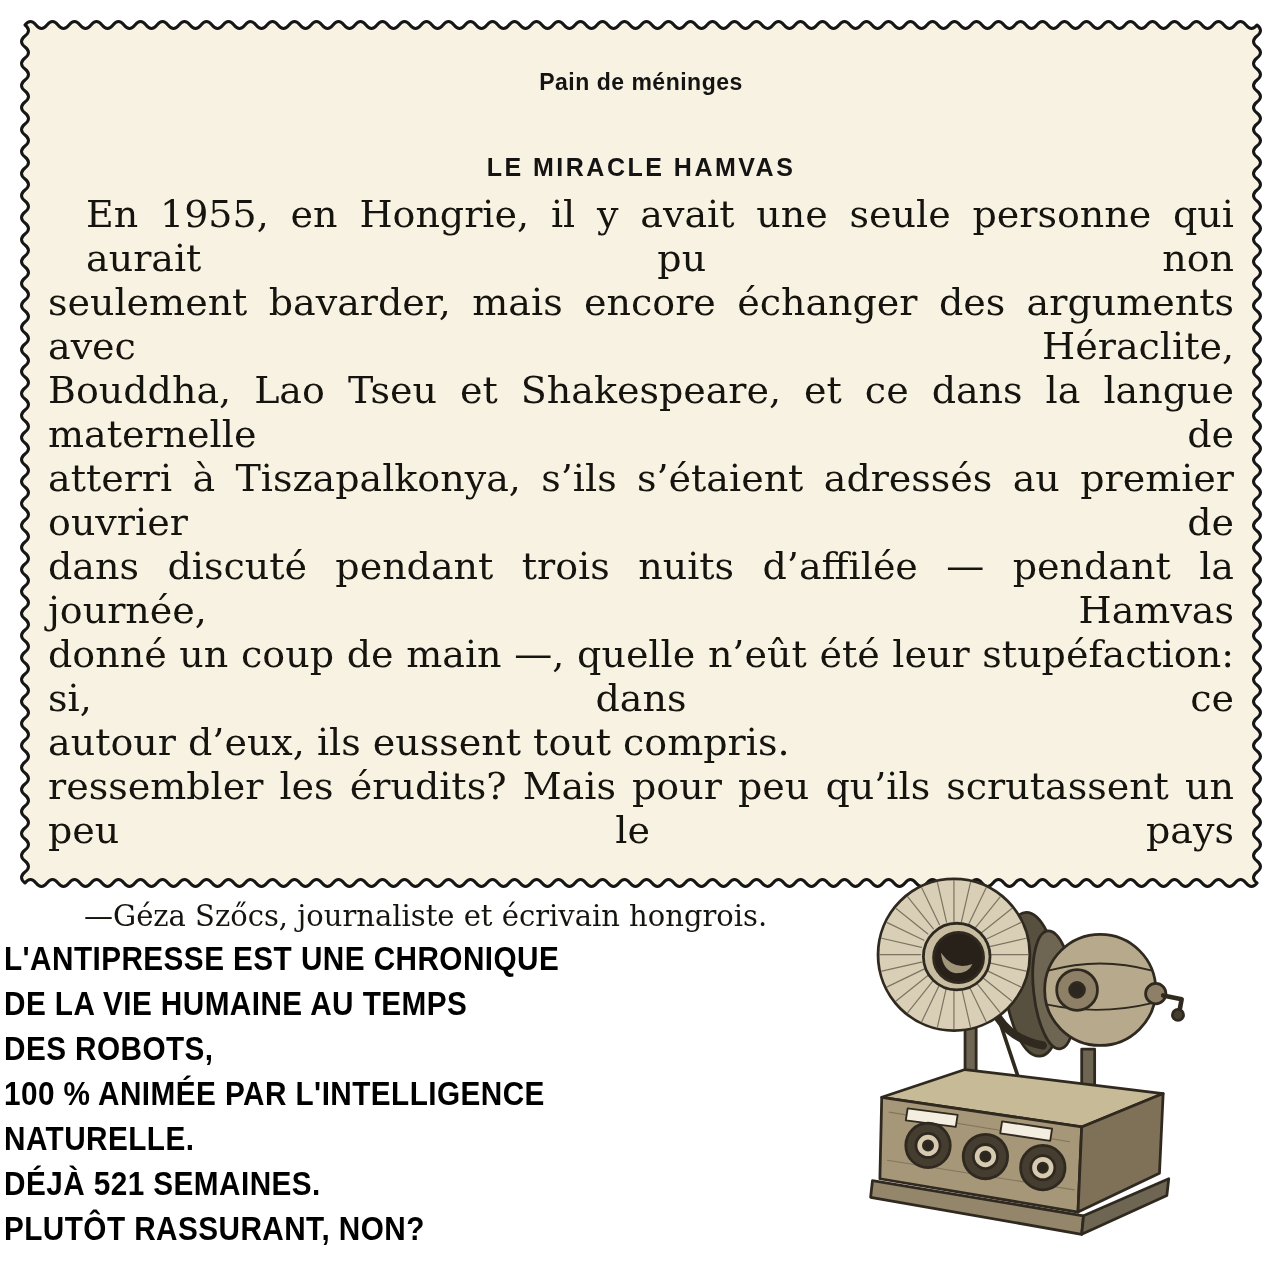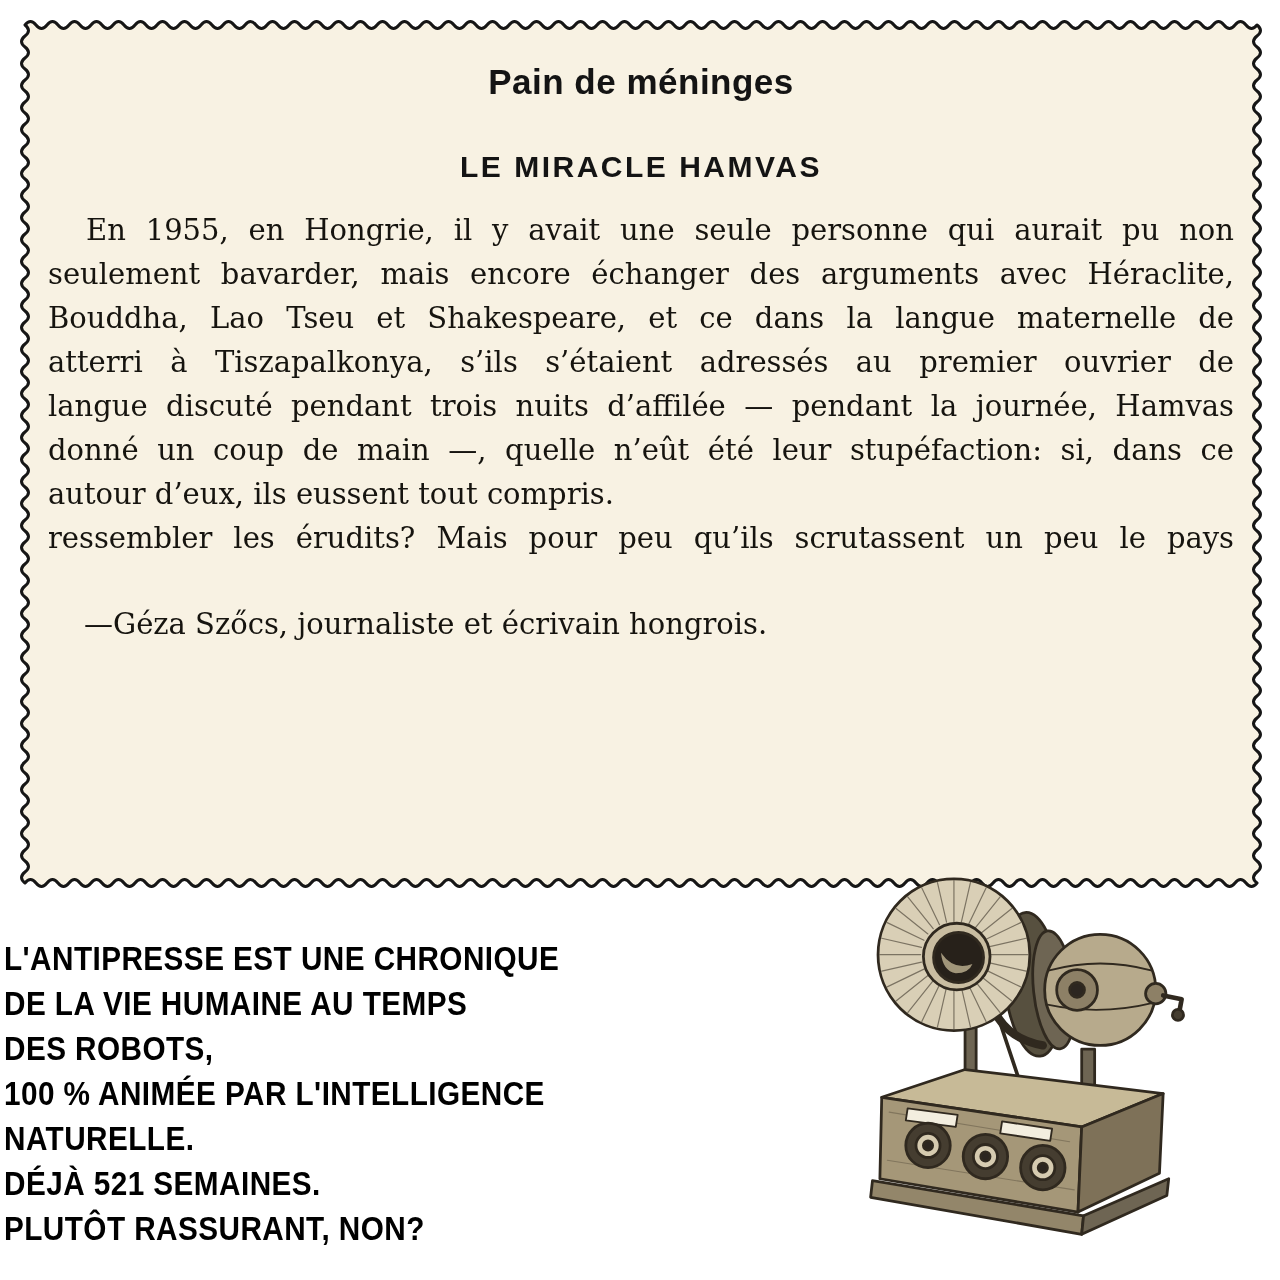--- a/index.html
+++ b/index.html
@@ -6,28 +6,28 @@
   body{
     width:1280px;height:1280px;position:relative;overflow:hidden;
     background:#ffffff;color:#141414;
     font-family:"Liberation Sans",sans-serif;
   }
   
   .card{position:absolute;left:20px;top:20px;width:1242px;height:868px;}
   .card svg.border{position:absolute;left:0;top:0;width:100%;height:100%;}
   .card-content{position:absolute;left:0;top:0;right:0;bottom:0;padding:34px 28px 0 28px;}
   .card-title{
-    margin:8px 0 0 0;text-align:center;font-size:35px;font-weight:bold;
+    margin:8px 0 0 0;text-align:center;font-size:23px;font-weight:bold;
     letter-spacing:.5px;color:#141414;line-height:40px;
   }
   .card-subtitle{
-    margin:50px 0 0 0;text-align:center;font-size:30px;font-weight:bold;
+    margin:50px 0 0 0;text-align:center;font-size:25px;font-weight:bold;
     letter-spacing:2.5px;color:#141414;line-height:30px;
   }
-  .quote-body{margin-top:26px;font-family:"DejaVu Serif",serif;font-size:29px;color:#16140f;}
+  .quote-body{margin-top:10px;font-family:"DejaVu Serif",serif;font-size:38px;color:#16140f;}
   .bline{line-height:44px;text-align:justify;text-align-last:justify;}
   .bline.first{padding-left:38px;}
   .bline.last{text-align-last:left;}
   .attribution{
     font-family:"DejaVu Serif",serif;font-size:29px;color:#16140f;
     margin:44px 0 0 36px;line-height:40px;
   }
   
   .footer{position:absolute;left:4px;top:936px;}
   .fline{
@@ -48,21 +48,21 @@
 
   <div class="card-content">
     <h1 class="card-title">Pain de méninges</h1>
     <h2 class="card-subtitle">LE MIRACLE HAMVAS</h2>
 
     <div class="quote-body">
       <div class="bline first">En 1955, en Hongrie, il y avait une seule personne qui aurait pu non</div>
       <div class="bline">seulement bavarder, mais encore échanger des arguments avec Héraclite,</div>
       <div class="bline">Bouddha, Lao Tseu et Shakespeare, et ce dans la langue maternelle de</div>
       <div class="bline">atterri à Tiszapalkonya, s’ils s’étaient adressés au premier ouvrier de</div>
-      <div class="bline">langue discuté pendant trois nuits d’affilée — pendant la journée, Hamvas</div>
+      <div class="bline">dans discuté pendant trois nuits d’affilée — pendant la journée, Hamvas</div>
       <div class="bline">donné un coup de main —, quelle n’eût été leur stupéfaction: si, dans ce</div>
       <div class="bline last">autour d’eux, ils eussent tout compris.</div>
       <div class="bline">ressembler les érudits? Mais pour peu qu’ils scrutassent un peu le pays</div>
     </div>
 
     <p class="attribution">—Géza Szőcs, journaliste et écrivain hongrois.</p>
   </div>
 </div>
 
 <div class="footer">

